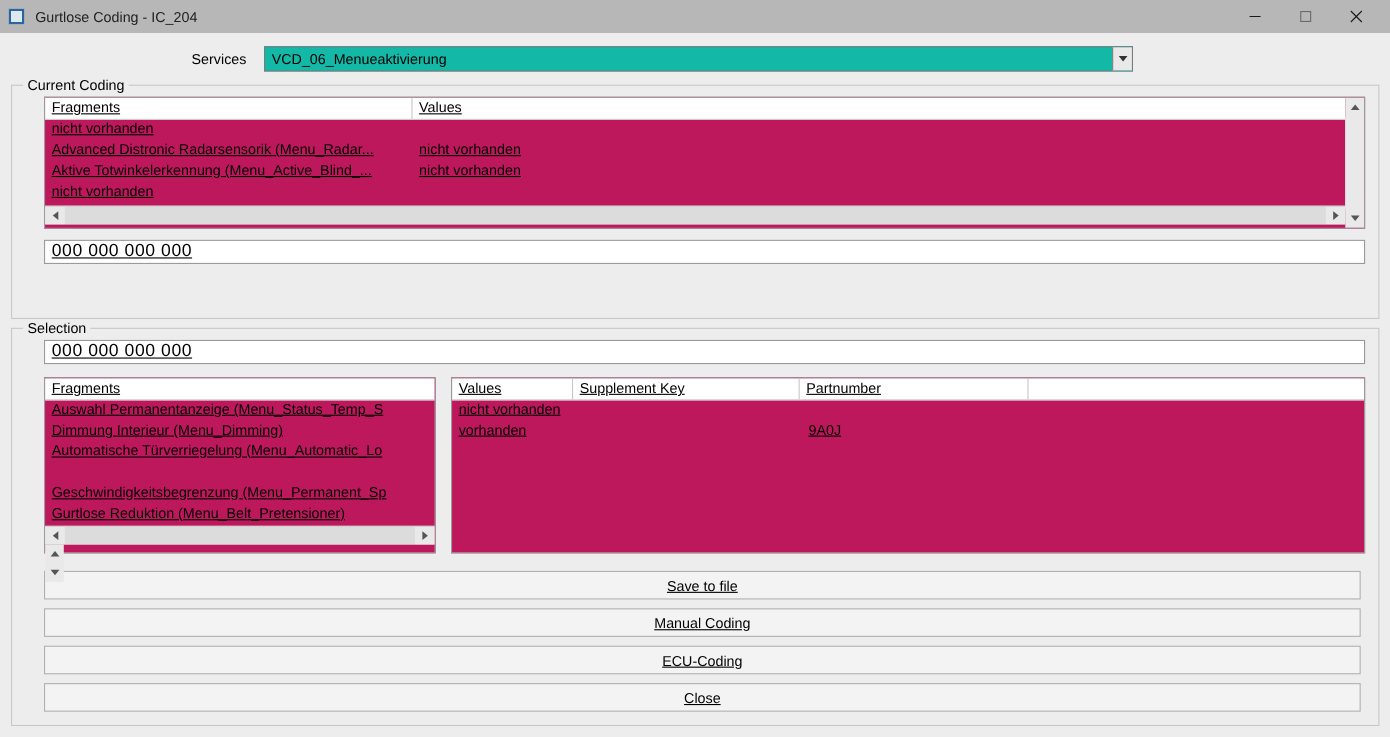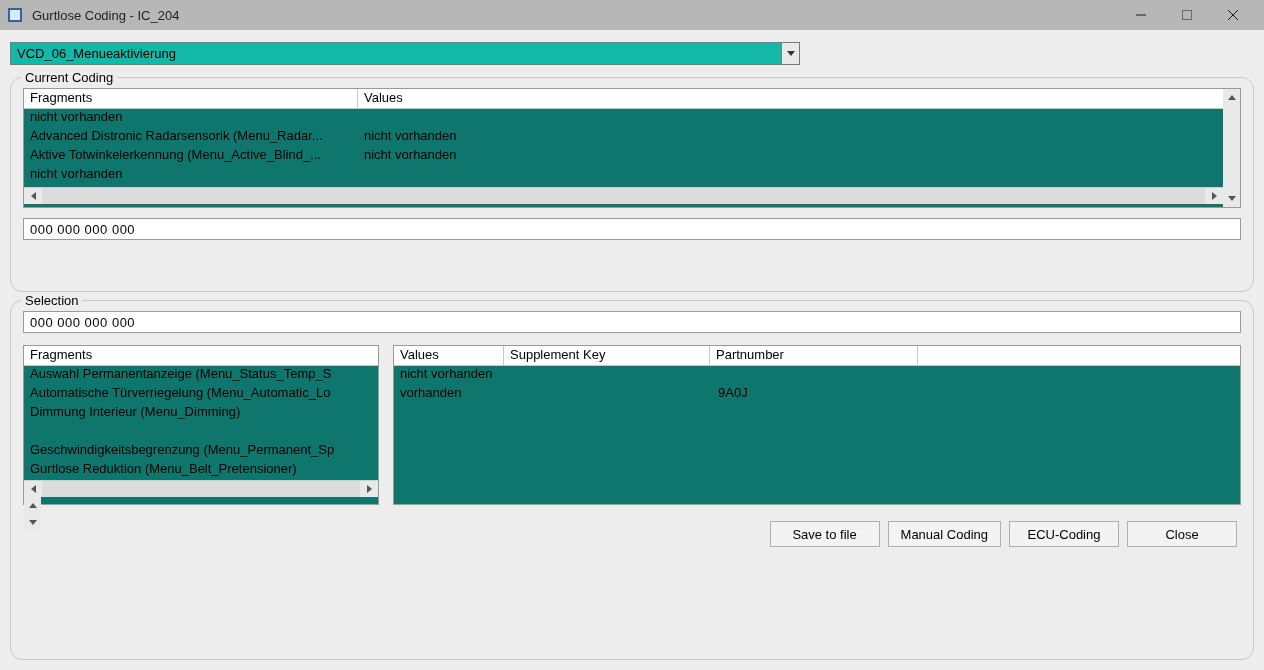--- a/index.html
+++ b/index.html
@@ -86,38 +86,39 @@
   .combo-btn span {
     width: 0; height: 0;
     border-left: 4px solid transparent;
     border-right: 4px solid transparent;
     border-top: 5px solid #333;
   }
 
   
   .fs {
     border: 1px solid #c8c8c8;
-    border-radius: 12px;
-    padding: 10px 12px 12px 12px;
+    border-radius: 0;
+    padding: 10px 12px 12px 29px;
     position: relative;
     background: #ededed;
+    text-decoration: underline;
   }
   .fs > .fs-legend {
     position: absolute;
     top: -8px; left: 10px;
     background: #ededed;
     padding: 0 4px;
     color: #000;
     font-size: 13px;
   }
 
   
   .listview {
     border: 1px solid #9a9a9a;
-    background: #0f766e;
+    background: #be185d;
     position: relative;
   }
   .lv-headers {
     display: flex;
     height: 20px;
     background: #fff;
     border-bottom: 1px solid #c8c8c8;
   }
   .lv-col {
     padding: 1px 6px;
@@ -143,21 +144,21 @@
   .lv-row.sel .lv-cell { background: #0a61c9; color: #fff; }
 
   
   .sunken {
     border: 1px solid #9a9a9a;
     background: #fff;
     height: 22px;
     padding: 2px 6px;
     display: flex; align-items: center;
     font-family: inherit;
-    font-size: 13px;
+    font-size: 16px;
     letter-spacing: 0.5px;
   }
 
   
   .hscroll {
     height: 17px;
     background: #dcdcdc;
     display: flex;
     align-items: stretch;
     border-top: 1px solid #cfcfcf;
@@ -209,23 +210,23 @@
     width: 356px;
     display: flex; flex-direction: column;
   }
   .sel-right {
     flex: 1;
   }
 
   
   .btnbar {
     display: flex;
-    justify-content: flex-end;
     gap: 8px;
     padding: 4px 4px 0 0;
+    flex-direction: column;
   }
   .btn {
     min-width: 110px;
     height: 26px;
     padding: 0 12px;
     background: #f3f3f3;
     border: 1px solid #b0b0b0;
     display: flex; align-items: center; justify-content: center;
     font-size: 13px;
     color: #000;
@@ -260,20 +261,21 @@
           <line x1="1" y1="1" x2="11" y2="11"></line>
           <line x1="11" y1="1" x2="1" y2="11"></line>
         </svg>
     </div>
   </div>
 </div>
 
 <div class="client">
 
   <div class="services-row">
+    <div class="services-label">Services</div>
     <div class="combo">
       <div class="combo-text">VCD_06_Menueaktivierung</div>
       <div class="combo-btn">
           <span></span>
         </div>
     </div>
   </div>
 
   <div class="fs" style="height:215px;">
     <div class="fs-legend">Current Coding</div>
@@ -337,24 +339,24 @@
         <div class="sel-left listview" style="display:flex;">
           <div style="flex:1;display:flex;flex-direction:column;">
             <div class="lv-headers">
               <div class="lv-col" style="flex:1;border-right:none;">Fragments</div>
             </div>
             <div class="lv-body clipcut" style="flex:1;">
               <div class="lv-row">
                   <div class="lv-cell" style="flex:1;">Auswahl Permanentanzeige (Menu_Status_Temp_S</div>
                 </div>
               <div class="lv-row">
+                  <div class="lv-cell" style="flex:1;">Dimmung Interieur (Menu_Dimming)</div>
+                </div>
+              <div class="lv-row">
                   <div class="lv-cell" style="flex:1;">Automatische Türverriegelung (Menu_Automatic_Lo</div>
-                </div>
-              <div class="lv-row">
-                  <div class="lv-cell" style="flex:1;">Dimmung Interieur (Menu_Dimming)</div>
                 </div>
               <div class="lv-row sel">
                   <div class="lv-cell" style="flex:1;margin-top:48px;">ESP Off Menü (Menu_ESP_Off)</div>
                 </div>
               <div class="lv-row">
                   <div class="lv-cell" style="flex:1;">Geschwindigkeitsbegrenzung (Menu_Permanent_Sp</div>
                 </div>
               <div class="lv-row">
                   <div class="lv-cell" style="flex:1;">Gurtlose Reduktion (Menu_Belt_Pretensioner)</div>
                 </div>

